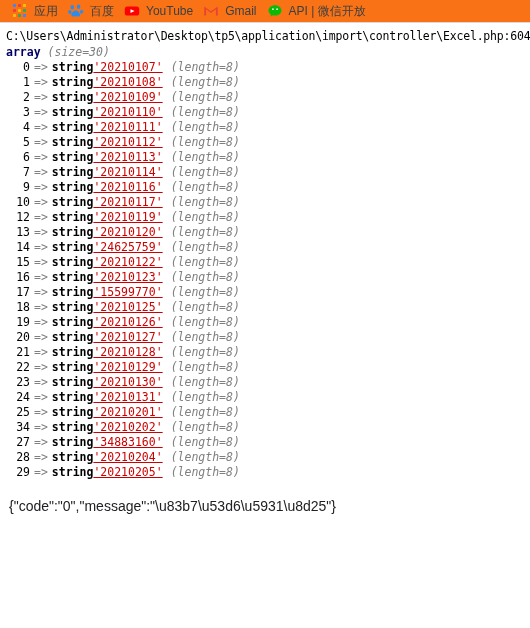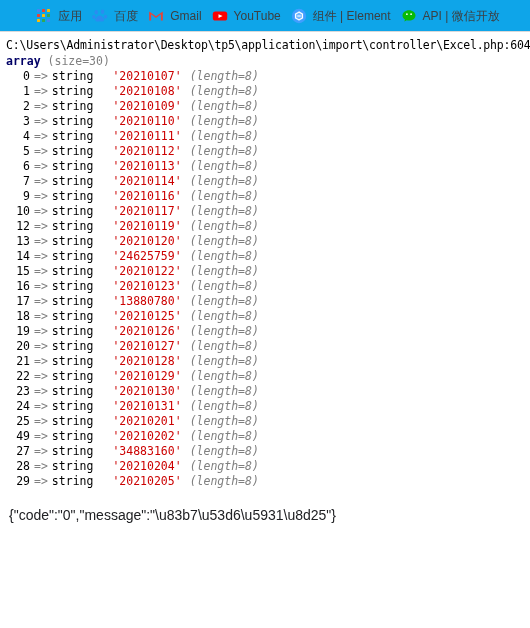--- a/index.html
+++ b/index.html
@@ -10,30 +10,29 @@
   body {
     width: 530px;
     height: 628px;
     overflow: hidden;
     font-family: "Liberation Sans", sans-serif;
     -webkit-font-smoothing: antialiased;
   }
 
   
   #bookmark-bar {
-    height: 32px;
+    height: 23px;
     box-sizing: border-box;
     display: flex;
     align-items: center;
     padding-left: 8px;
-    background: #0ea5e9;
+    background: #f97316;
     border-bottom: 1px solid #d9d9d9;
     overflow: hidden;
     white-space: nowrap;
-    justify-content: center;
   }
   .bm {
     display: flex;
     align-items: center;
     height: 22px;
     padding: 0 6px 0 4px;
     border-radius: 3px;
     flex: 0 0 auto;
   }
   .bm-label {
@@ -80,20 +79,21 @@
   }
   #array-header {
     padding-left: 2px;
     margin-top: 1px;
   }
   .kw-array {
     font-weight: bold;
     color: #000066;
   }
   .meta {
+    font-style: italic;
     color: #7f7f7f;
   }
 
   #array-rows {
     margin-top: 0px;
   }
   .row {
     display: block;
     height: 15px;
     line-height: 15px;
@@ -105,26 +105,27 @@
     display: inline-block;
     width: 26px;
     text-align: right;
     color: #000000;
   }
   .arrow {
     color: #808080;
     padding: 0 4px 0 4px;
   }
   .type {
-    font-weight: normal;
+    font-weight: bold;
     color: #000000;
   }
   .val {
     color: #cc0000;
-    padding-left: 19px;
+    padding-left: 0;
+    text-decoration: underline;
   }
   .len {
     font-style: italic;
     color: #7f7f7f;
     padding-left: 8px;
     margin-top: 48px;
   }
 
   #json-output {
     margin-top: 18px;
@@ -166,47 +167,36 @@
         <ellipse cx="13.6" cy="8.8" rx="1.6" ry="2" transform="rotate(20 13.6 8.8)" fill="#2b8cf0"></ellipse>
         <path d="M7.7 7.4c2 0 3.1 1.8 4 3 .9 1.3.3 2.9-1.3 3.1-1.1.2-1.9-.2-2.7-.2-.8 0-1.6.4-2.7.2-1.6-.2-2.2-1.8-1.3-3.1.9-1.2 2-3 4-3z" fill="#2b8cf0"></path>
       </svg>
     </span>
     <span class="bm-label">百度</span>
   </div>
 
   <div class="bm">
     <span class="bm-icon">
       <svg width="16" height="16" viewBox="0 0 16 16">
-        <path d="M1.2 3.4v9.2h1.9V6.3L8 10.1l4.9-3.8v6.3h1.9V3.4L8 8.3z" fill="#ea4335"></path>
-      </svg>
-    </span>
-    <span class="bm-label">Gmail</span>
-  </div>
-
-  <div class="bm">
-    <span class="bm-icon">
-      <svg width="16" height="16" viewBox="0 0 16 16">
         <rect x="0.8" y="3.6" width="14.4" height="9.0" rx="2.6" fill="#ff0000"></rect>
         <path d="M6.5 6.3l4.1 1.8-4.1 1.9z" fill="#ffffff"></path>
       </svg>
     </span>
     <span class="bm-label">YouTube</span>
   </div>
 
   <div class="bm">
     <span class="bm-icon">
       <svg width="16" height="16" viewBox="0 0 16 16">
-        <circle cx="8" cy="8" r="7.2" fill="#409eff"></circle>
-        <path d="M8 2.9l4.4 2.55v5.1L8 13.1 3.6 10.55v-5.1z" fill="#ffffff" opacity="0.25"></path>
-        <path d="M8 4.1l3.4 1.95v3.9L8 11.9 4.6 9.95v-3.9z" fill="none" stroke="#ffffff" stroke-width="1.2"></path>
-        <path d="M6.3 8h3.4" stroke="#ffffff" stroke-width="1.1"></path>
-      </svg>
-    </span>
-    <span class="bm-label">组件 | Element</span>
-  </div>
+        <path d="M1.2 3.4v9.2h1.9V6.3L8 10.1l4.9-3.8v6.3h1.9V3.4L8 8.3z" fill="#ea4335"></path>
+      </svg>
+    </span>
+    <span class="bm-label">Gmail</span>
+  </div>
+
 
   <div class="bm">
     <span class="bm-icon">
       <svg width="16" height="16" viewBox="0 0 16 16">
         <path d="M8 2.2c3.6 0 6.5 2.3 6.5 5.2 0 2.9-2.9 5.2-6.5 5.2-.8 0-1.5-.1-2.2-.3l-2.5 1.3.7-2.1C2.4 10.6 1.5 9.1 1.5 7.4 1.5 4.5 4.4 2.2 8 2.2z" fill="#09bb07"></path>
         <circle cx="5.9" cy="6.2" r="0.85" fill="#ffffff"></circle>
         <circle cx="10.1" cy="6.2" r="0.85" fill="#ffffff"></circle>
       </svg>
     </span>
     <span class="bm-label">API | 微信开放</span>
@@ -229,30 +219,30 @@
       <div class="row"><span class="idx">5</span><span class="arrow">=&gt;</span><span class="type">string</span><span class="val">'20210112'</span><span class="len">(length=8)</span></div>
       <div class="row"><span class="idx">6</span><span class="arrow">=&gt;</span><span class="type">string</span><span class="val">'20210113'</span><span class="len">(length=8)</span></div>
       <div class="row"><span class="idx">7</span><span class="arrow">=&gt;</span><span class="type">string</span><span class="val">'20210114'</span><span class="len">(length=8)</span></div>
       <div class="row"><span class="idx">9</span><span class="arrow">=&gt;</span><span class="type">string</span><span class="val">'20210116'</span><span class="len">(length=8)</span></div>
       <div class="row"><span class="idx">10</span><span class="arrow">=&gt;</span><span class="type">string</span><span class="val">'20210117'</span><span class="len">(length=8)</span></div>
       <div class="row"><span class="idx">12</span><span class="arrow">=&gt;</span><span class="type">string</span><span class="val">'20210119'</span><span class="len">(length=8)</span></div>
       <div class="row"><span class="idx">13</span><span class="arrow">=&gt;</span><span class="type">string</span><span class="val">'20210120'</span><span class="len">(length=8)</span></div>
       <div class="row"><span class="idx">14</span><span class="arrow">=&gt;</span><span class="type">string</span><span class="val">'24625759'</span><span class="len">(length=8)</span></div>
       <div class="row"><span class="idx">15</span><span class="arrow">=&gt;</span><span class="type">string</span><span class="val">'20210122'</span><span class="len">(length=8)</span></div>
       <div class="row"><span class="idx">16</span><span class="arrow">=&gt;</span><span class="type">string</span><span class="val">'20210123'</span><span class="len">(length=8)</span></div>
-      <div class="row"><span class="idx">17</span><span class="arrow">=&gt;</span><span class="type">string</span><span class="val">'13880780'</span><span class="len">(length=8)</span></div>
+      <div class="row"><span class="idx">17</span><span class="arrow">=&gt;</span><span class="type">string</span><span class="val">'15599770'</span><span class="len">(length=8)</span></div>
       <div class="row"><span class="idx">18</span><span class="arrow">=&gt;</span><span class="type">string</span><span class="val">'20210125'</span><span class="len">(length=8)</span></div>
       <div class="row"><span class="idx">19</span><span class="arrow">=&gt;</span><span class="type">string</span><span class="val">'20210126'</span><span class="len">(length=8)</span></div>
       <div class="row"><span class="idx">20</span><span class="arrow">=&gt;</span><span class="type">string</span><span class="val">'20210127'</span><span class="len">(length=8)</span></div>
       <div class="row"><span class="idx">21</span><span class="arrow">=&gt;</span><span class="type">string</span><span class="val">'20210128'</span><span class="len">(length=8)</span></div>
       <div class="row"><span class="idx">22</span><span class="arrow">=&gt;</span><span class="type">string</span><span class="val">'20210129'</span><span class="len">(length=8)</span></div>
       <div class="row"><span class="idx">23</span><span class="arrow">=&gt;</span><span class="type">string</span><span class="val">'20210130'</span><span class="len">(length=8)</span></div>
       <div class="row"><span class="idx">24</span><span class="arrow">=&gt;</span><span class="type">string</span><span class="val">'20210131'</span><span class="len">(length=8)</span></div>
       <div class="row"><span class="idx">25</span><span class="arrow">=&gt;</span><span class="type">string</span><span class="val">'20210201'</span><span class="len">(length=8)</span></div>
-      <div class="row"><span class="idx">49</span><span class="arrow">=&gt;</span><span class="type">string</span><span class="val">'20210202'</span><span class="len">(length=8)</span></div>
+      <div class="row"><span class="idx">34</span><span class="arrow">=&gt;</span><span class="type">string</span><span class="val">'20210202'</span><span class="len">(length=8)</span></div>
       <div class="row"><span class="idx">27</span><span class="arrow">=&gt;</span><span class="type">string</span><span class="val">'34883160'</span><span class="len">(length=8)</span></div>
       <div class="row"><span class="idx">28</span><span class="arrow">=&gt;</span><span class="type">string</span><span class="val">'20210204'</span><span class="len">(length=8)</span></div>
       <div class="row"><span class="idx">29</span><span class="arrow">=&gt;</span><span class="type">string</span><span class="val">'20210205'</span><span class="len">(length=8)</span></div>
     </div>
 
   <div id="json-output">{"code":"0","message":"\u83b7\u53d6\u5931\u8d25"}</div>
 
 </div>
 
 </body></html>

